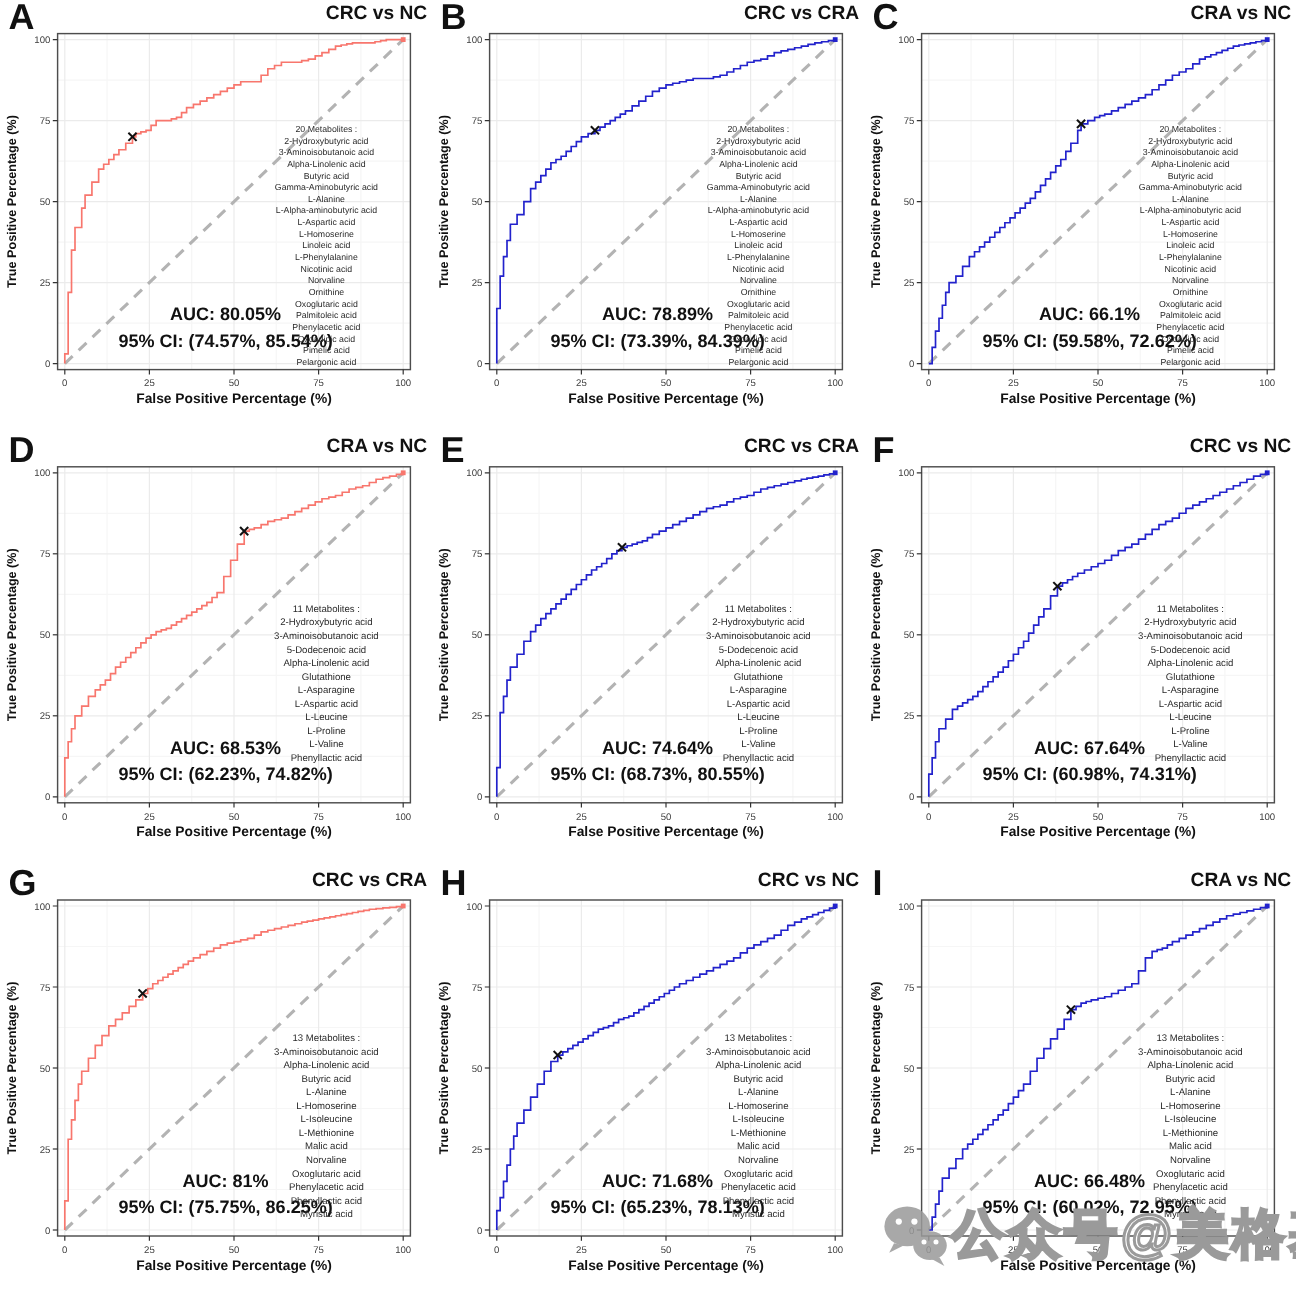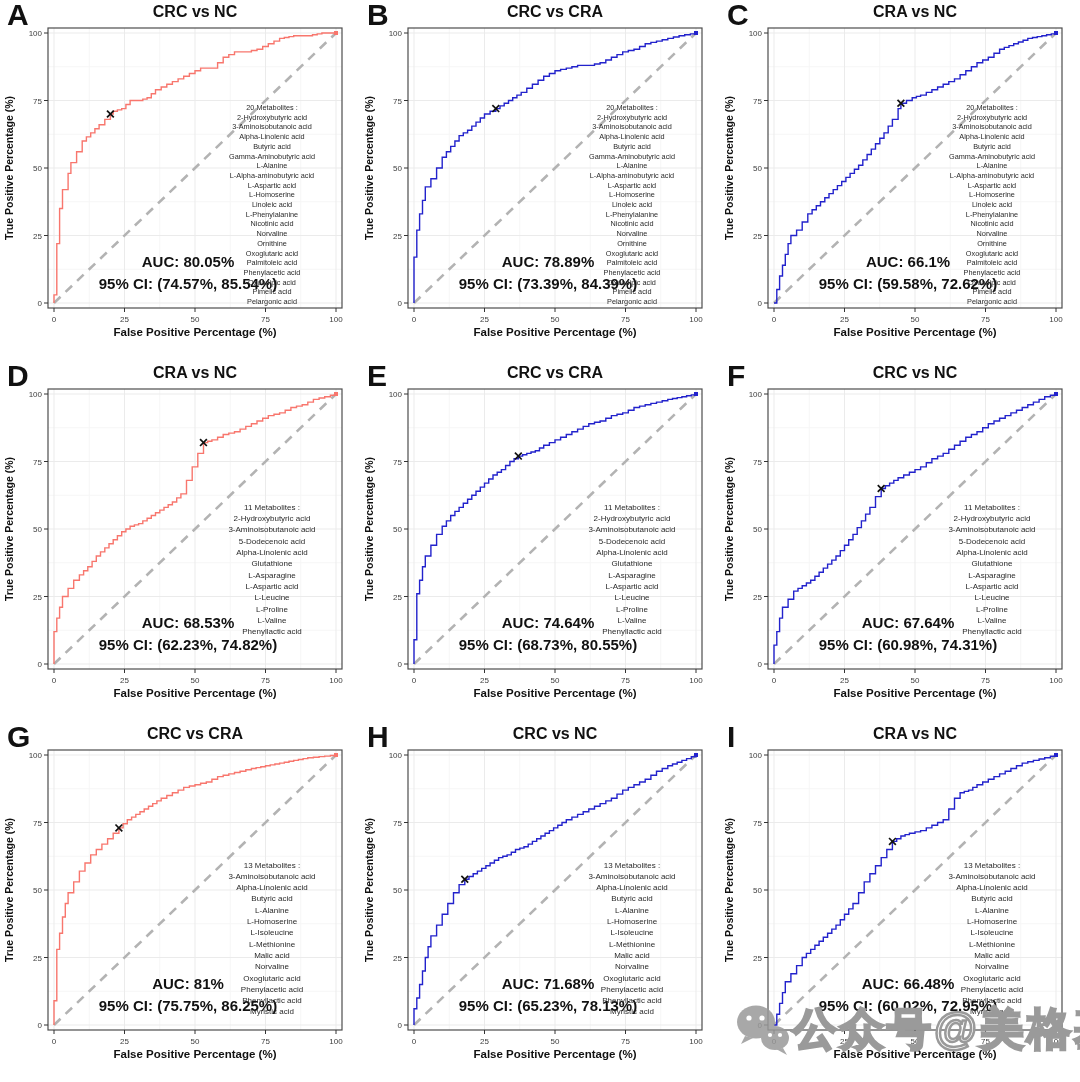--- a/index.html
+++ b/index.html
@@ -2,21 +2,21 @@
 <html><head>
 <meta charset="utf-8">
 <style>
   html,body{margin:0;padding:0;background:#ffffff;}
   body{width:1080px;height:1082px;font-family:"Liberation Sans","DejaVu Sans",sans-serif;}
   .figure{position:relative;width:1080px;height:1082px;background:#fff;overflow:hidden;}
   .grid{display:grid;grid-template-columns:360px 360px 360px;grid-template-rows:361px 361px 360px;}
   .cell{position:relative;}
   .cell-header{position:absolute;top:0;left:0;right:0;height:26px;}
   .panel-letter{position:absolute;left:7px;top:-2px;font-size:30px;font-weight:bold;color:#111;}
-  .panel-title{position:absolute;left:34px;right:4px;top:3px;text-align:center;font-size:16px;font-weight:bold;color:#111;}
+  .panel-title{position:absolute;left:34px;right:4px;top:3px;text-align:right;font-size:16px;font-weight:bold;color:#111;}
   .plot-svg{position:absolute;top:26px;left:0;}
   .watermark{position:absolute;left:731px;top:998px;display:flex;align-items:center;pointer-events:none;}
   .wm-icon{flex:0 0 auto;opacity:.85;}
   .wm-text{font-size:44px;font-weight:bold;letter-spacing:3px;color:rgba(255,255,255,.92);
     -webkit-text-stroke:2.5px #9a9a9a;text-stroke:2.5px #9a9a9a;line-height:1;white-space:nowrap;}
 </style>
 </head>
 <body>
 
 <div class="figure">

